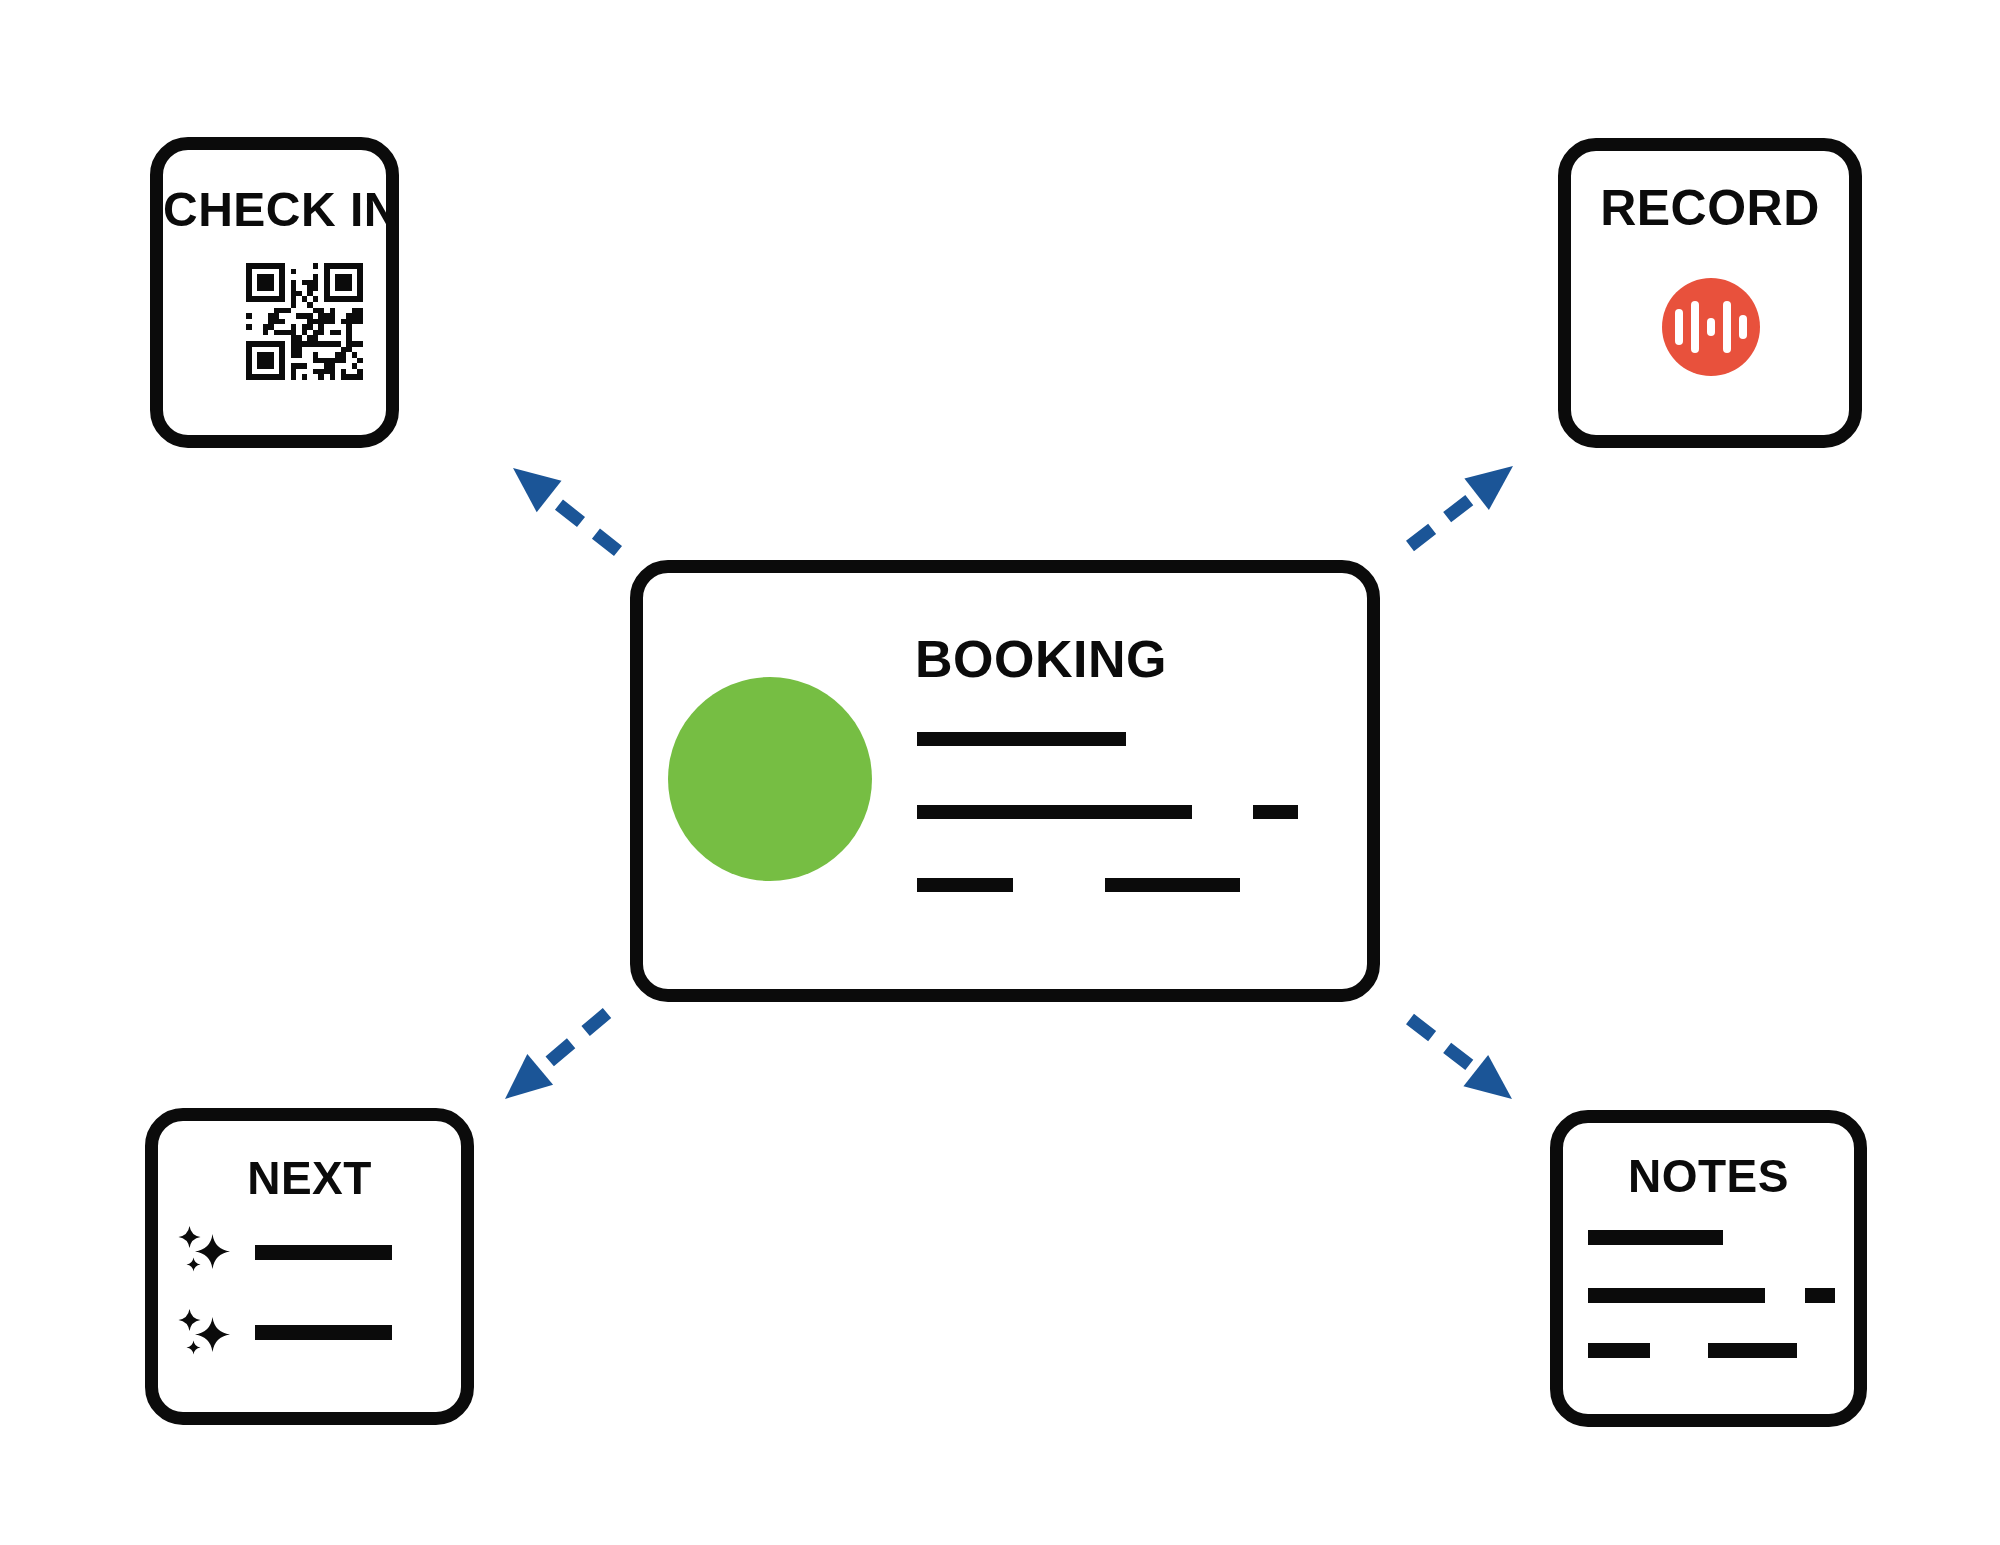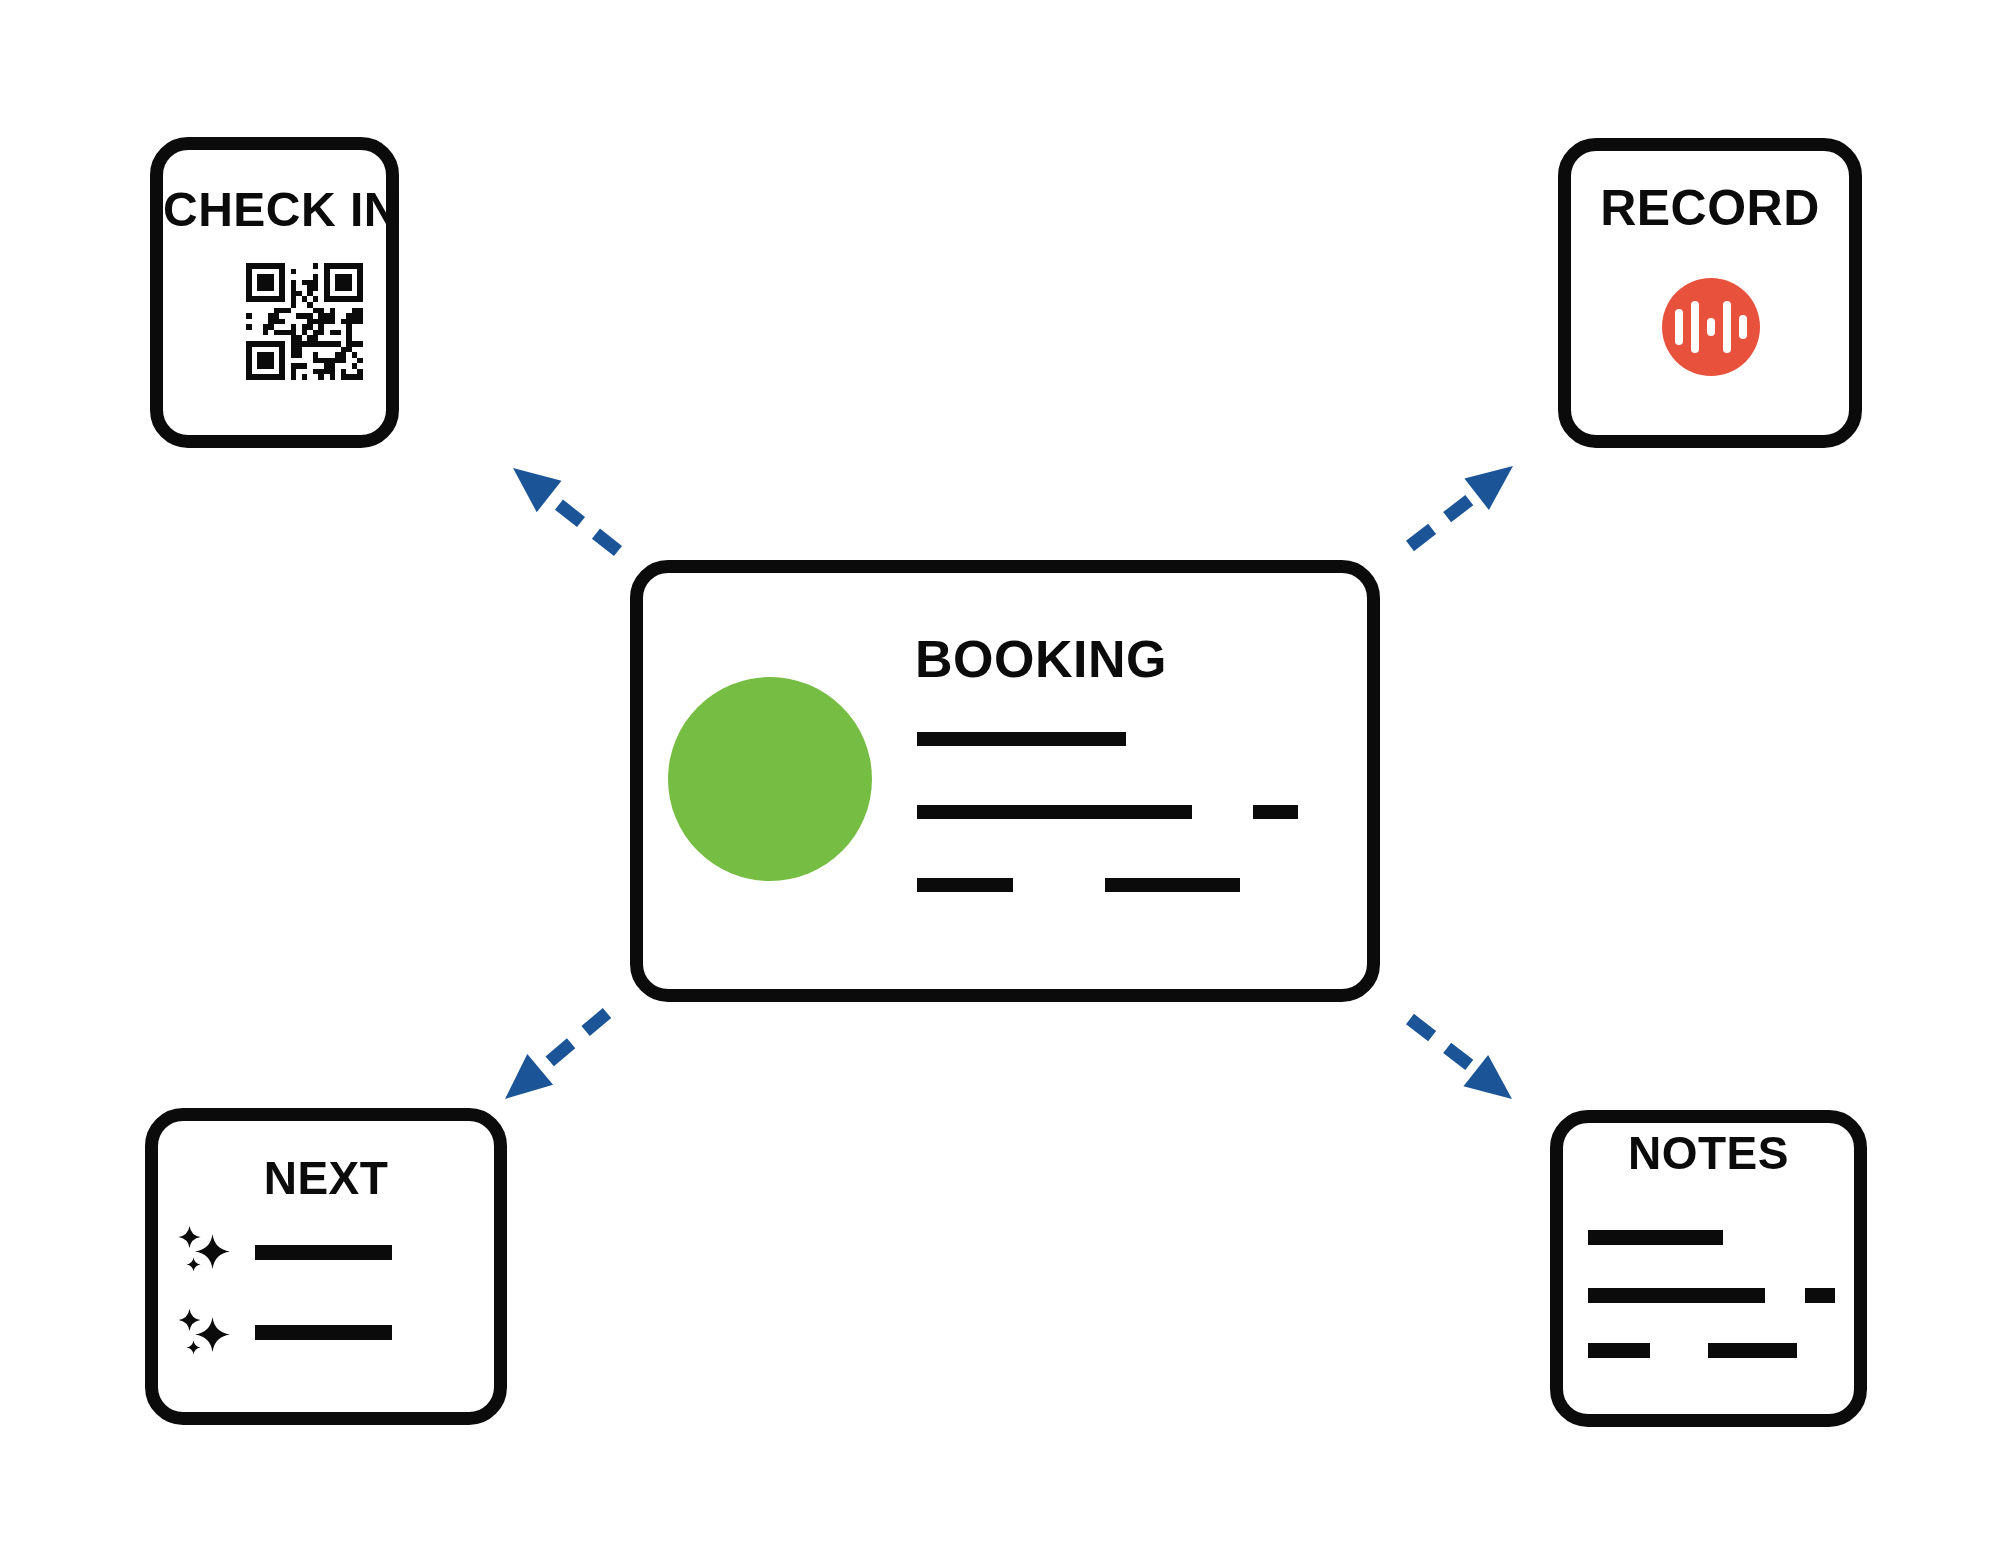--- a/index.html
+++ b/index.html
@@ -43,28 +43,28 @@
   .node-record h2{top:32px;font-size:50px;}
   .record-icon{position:absolute;left:91px;top:127px;width:98px;height:98px;}
 
   .node-booking{left:630px;top:560px;width:750px;height:442px;}
   .node-booking h2{left:272px;right:auto;top:60px;font-size:52px;text-align:left;}
   .avatar{
     position:absolute;left:25px;top:104px;width:204px;height:204px;
     border-radius:50%;background:var(--green);
   }
 
-  .node-next{left:145px;top:1108px;width:362px;height:317px;}
+  .node-next{left:145px;top:1108px;width:329px;height:317px;}
   .node-next h2{top:34px;font-size:46px;}
   .sparkle{position:absolute;width:53px;height:48px;}
   .sparkle.s1{left:20px;top:104px;}
   .sparkle.s2{left:20px;top:187px;}
 
   .node-notes{left:1550px;top:1110px;width:317px;height:317px;}
-  .node-notes h2{top:7px;font-size:46px;}
+  .node-notes h2{top:30px;font-size:46px;}
 
   .line{position:absolute;background:var(--outline);height:14px;}
   
   .node-booking .l1{left:274px;top:159px;width:209px;}
   .node-booking .l2a{left:274px;top:232px;width:275px;}
   .node-booking .l2b{left:610px;top:232px;width:45px;}
   .node-booking .l3a{left:274px;top:305px;width:96px;}
   .node-booking .l3b{left:462px;top:305px;width:135px;}
   
   .node-next .l1{left:97px;top:124px;width:137px;height:15px;}

